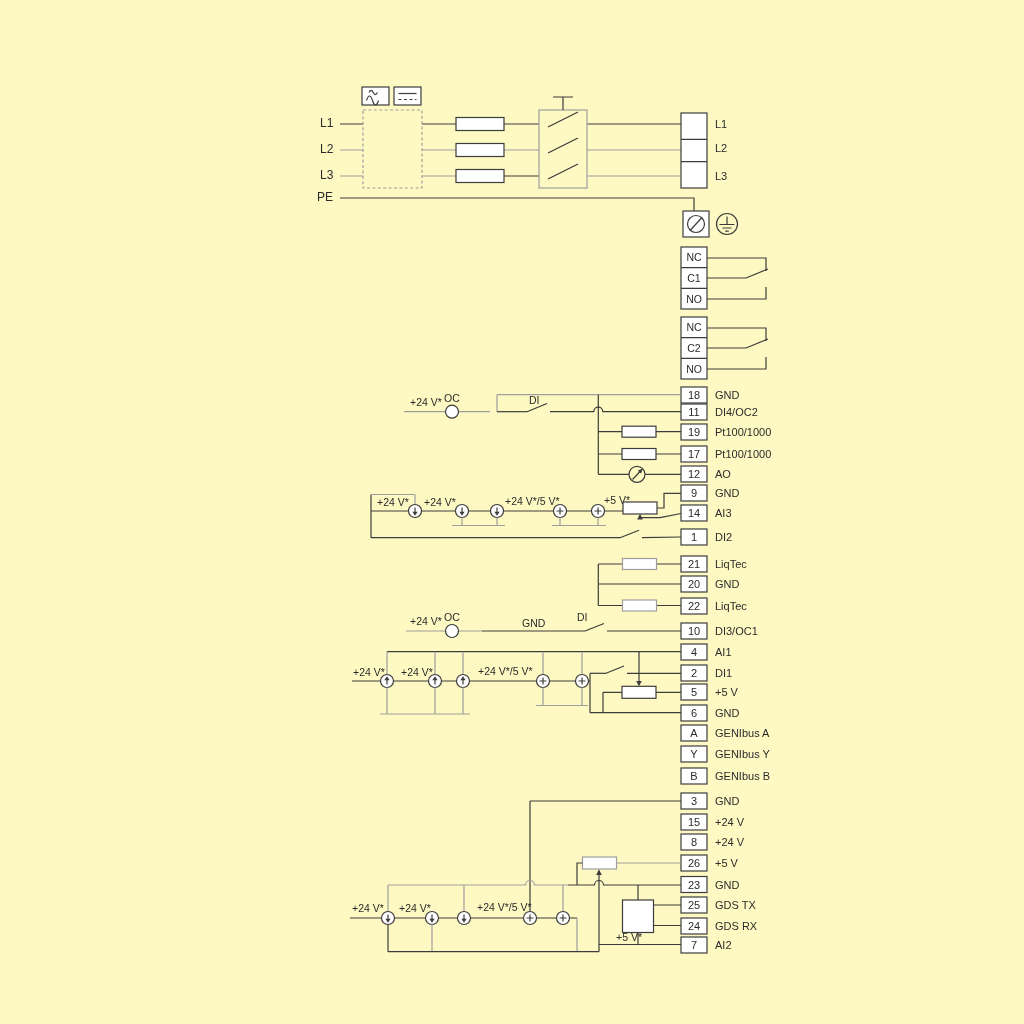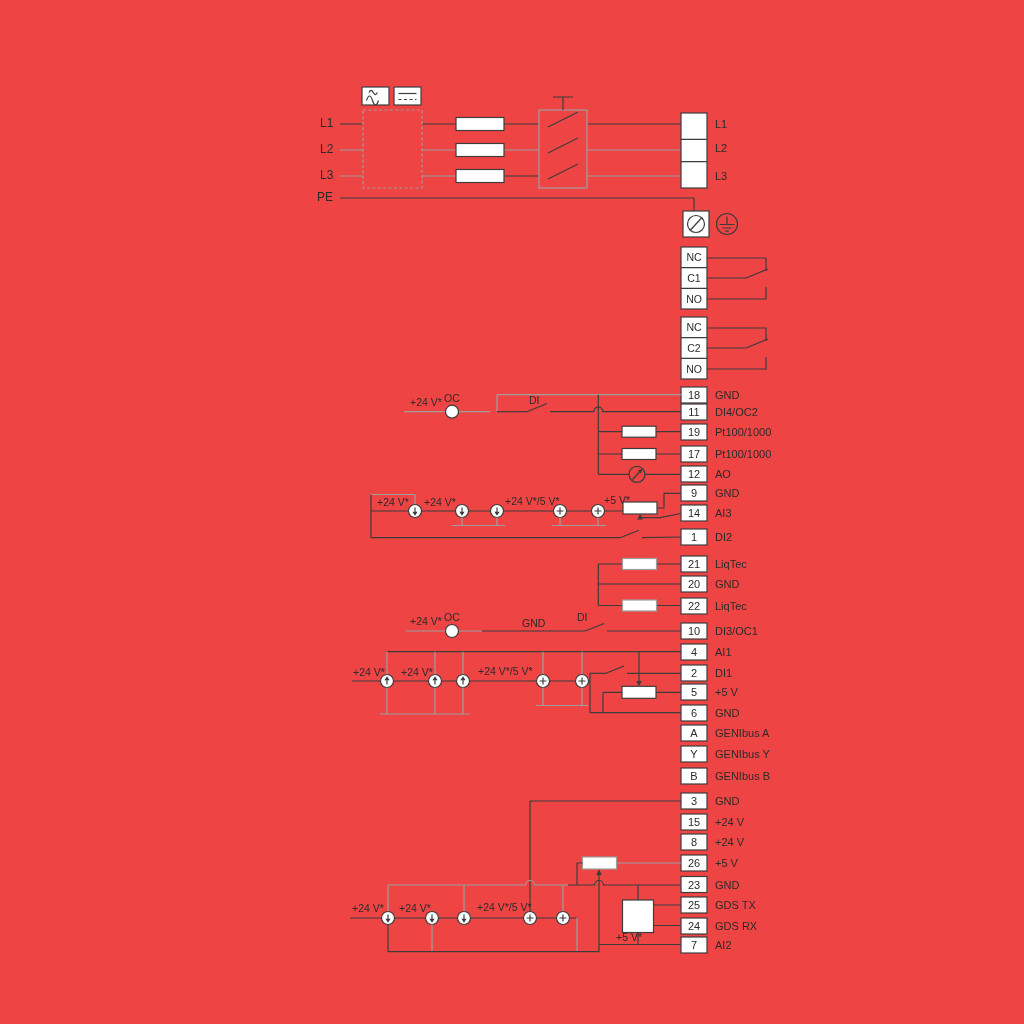--- a/index.html
+++ b/index.html
@@ -1,16 +1,16 @@
 <!DOCTYPE html>
 <html><head>
 <meta charset="utf-8">
 <style>
   html,body{margin:0;padding:0;background:#fff;}
-  .stage{width:1024px;height:1024px;position:relative;background:#ef4444;}
+  .stage{width:1024px;height:1024px;position:relative;background:#fef9c3;}
   svg{display:block;}
   .w{stroke:#3c3c3c;fill:none;stroke-width:1.2;}
   .g{stroke:#9e9e9e;fill:none;stroke-width:1.2;}
   .cell{fill:#fff;stroke:#3c3c3c;stroke-width:1.2;}
   .box{fill:#fff;stroke:#3c3c3c;stroke-width:1.2;}
   .boxg{fill:none;stroke:#9e9e9e;stroke-width:1.2;}
   .fillw{fill:#3c3c3c;stroke:none;}
   text{fill:#2b2b2b;font-family:"Liberation Sans","DejaVu Sans",sans-serif;}
   .num{font-size:11px;text-anchor:middle;}
   .lbl{font-size:11px;text-anchor:start;}

